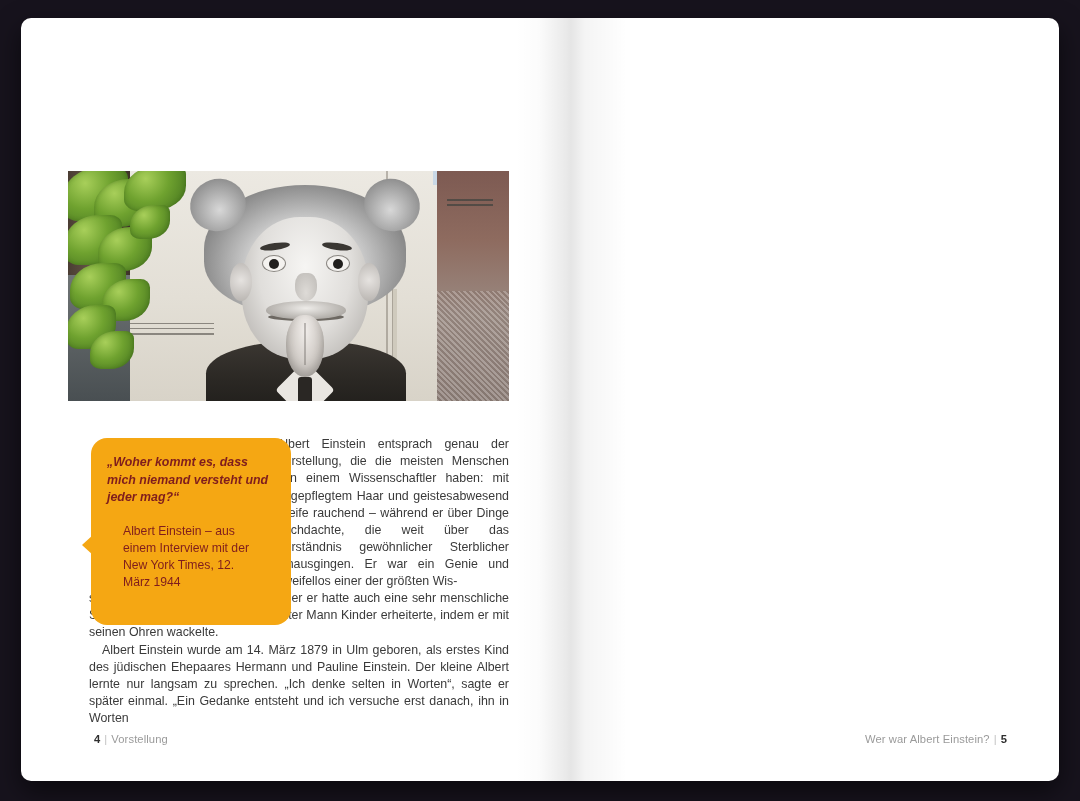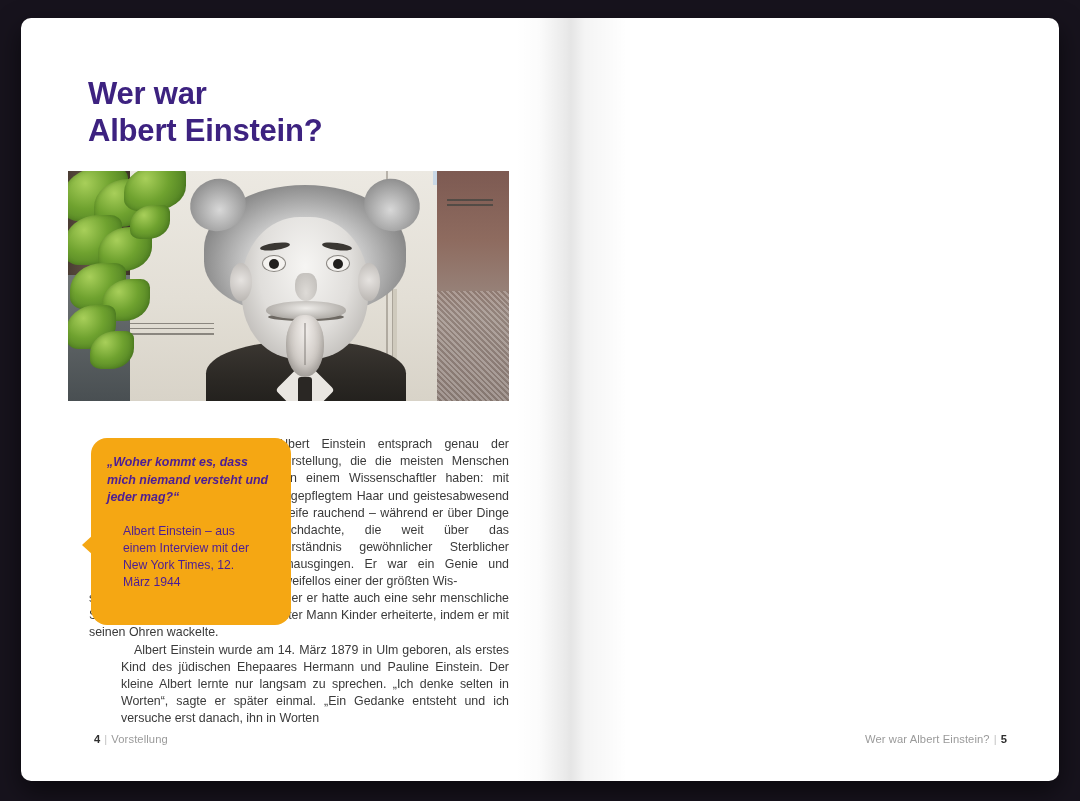--- a/index.html
+++ b/index.html
@@ -189,21 +189,21 @@
 
   
   #quotebox {
     position: absolute;
     left: 70px;
     top: 420px;
     width: 168px;
     padding: 16px 16px 18px 16px;
     background: #f5a713;
     border-radius: 16px;
-    color: #4c1d95;
+    color: #7f1d1d;
     z-index: 4;
   }
   #quotebox::after {
     content: "";
     position: absolute;
     left: -9px;
     top: 96px;
     width: 0; height: 0;
     border-top: 11px solid transparent;
     border-bottom: 11px solid transparent;
@@ -226,21 +226,21 @@
   .col {
     position: absolute;
     color: #3a3a3a;
     font-size: 12.4px;
     line-height: 1.385;
     text-align: justify;
     -webkit-hyphens: none;
     hyphens: none;
   }
   .col p { margin: 0; }
-  .col p + p { text-indent: 13px; margin-left: 32px; }
+  .col p + p { text-indent: 13px; }
 
   
   #left-col-a {
     left: 256px;  top: 418px;  width: 232px;
   }
   #left-col-b {
     left: 68px;   top: 572px;  width: 420px;
   }
   #left-col-b p + p { text-indent: 13px; }
 
@@ -258,22 +258,20 @@
   #footer-right { right: 52px; }
 </style>
 </head>
 <body>
 
 <div id="stage">
   <div id="spread">
 
     <div class="page" id="page-left">
 
-      <div id="headline">Wer war
-Albert Einstein?</div>
 
       <div id="mural">
         <div class="mural-wall"></div>
         <div class="mural-sky"></div>
         <div class="mural-bldg-right"></div>
         <div class="mural-panelline" style="left:318px;"></div>
         <div class="mural-pipe" style="left:324px; top:118px; height:112px;"></div>
         <div class="graffiti-tag"></div>
 
         <div class="face-wrap">

